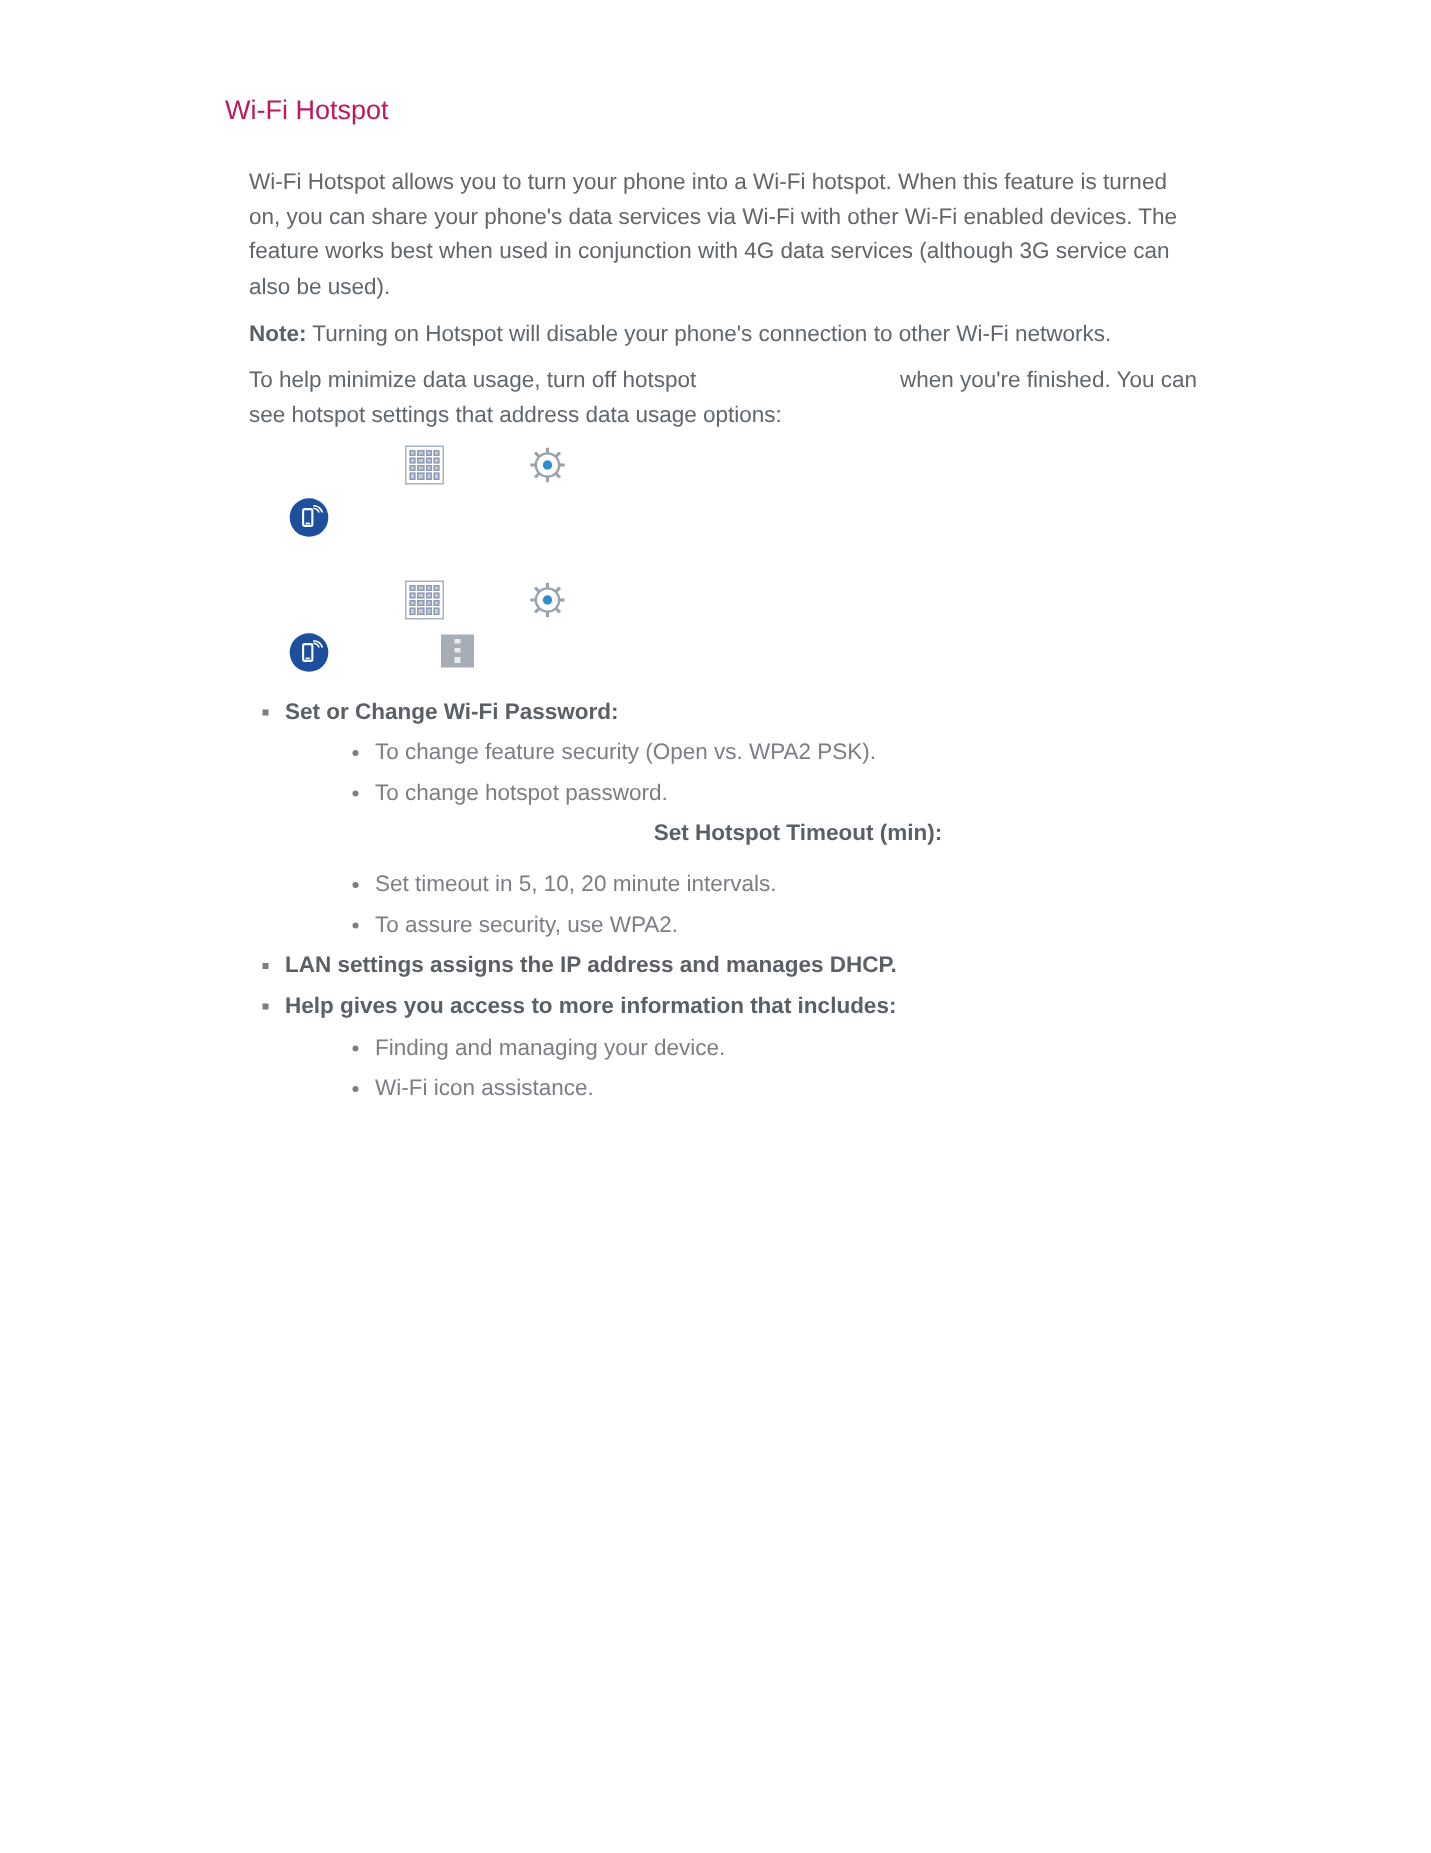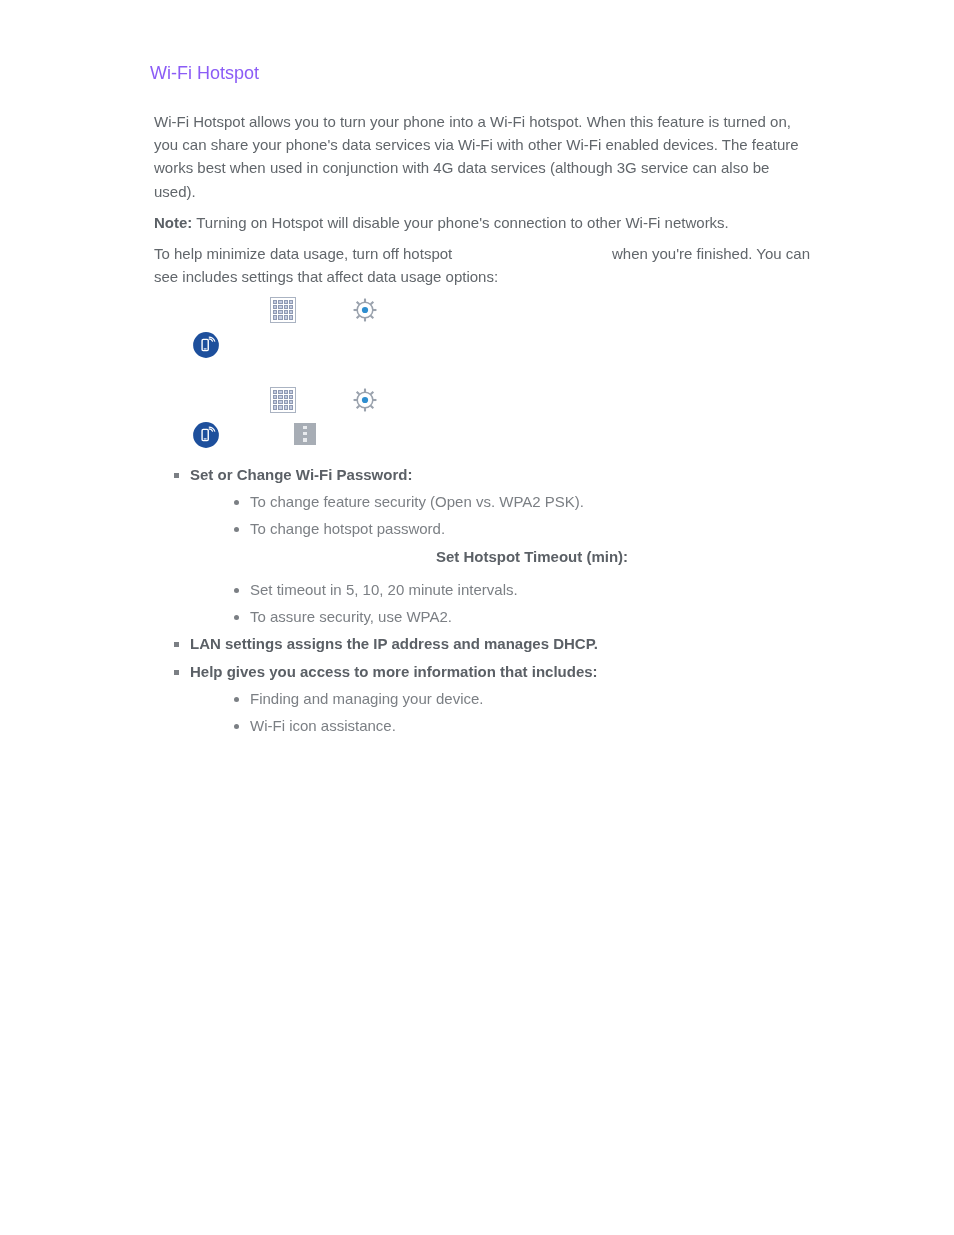--- a/index.html
+++ b/index.html
@@ -12,28 +12,28 @@
     min-height: 1235px;
     padding: 60px 140px 100px 150px;
     box-sizing: border-box;
     font-family: Arial, Helvetica, sans-serif;
     font-size: 15px;
     line-height: 1.55;
     color: #61666b;
   }
 
   .section-title {
-    color: #8b5cf6;
+    color: #be185d;
     font-size: 18px;
     margin: 0 0 22px 0;
     font-weight: 400;
   }
 
   p {
-    margin: 8px 4px;
+    margin: 8px 16px;
   }
 
   .bold {
     font-weight: 700;
     color: #5b6066;
   }
 
   ul.square {
     list-style: square;
     padding-left: 40px;
@@ -131,21 +131,21 @@
 </p>
 
 <p>
   <span class="bold">Note:</span><span> Turning on Hotspot will disable your phone's connection to other Wi-Fi networks.</span>
 </p>
 
 <p>
   <span>To help minimize data usage, turn off hotspot</span>
   <span style="float:right">when you're finished. You can</span>
   <br>
-  <span>see includes settings that affect data usage options:</span>
+  <span>see hotspot settings that address data usage options:</span>
 </p>
 
 <div class="step-row">
   <span class="inline-icon-wrap" style="margin-left:120px">
     <span class="app-grid-icon">
       <i></i>
         <i></i>
         <i></i>
         <i></i>
       <i></i>

